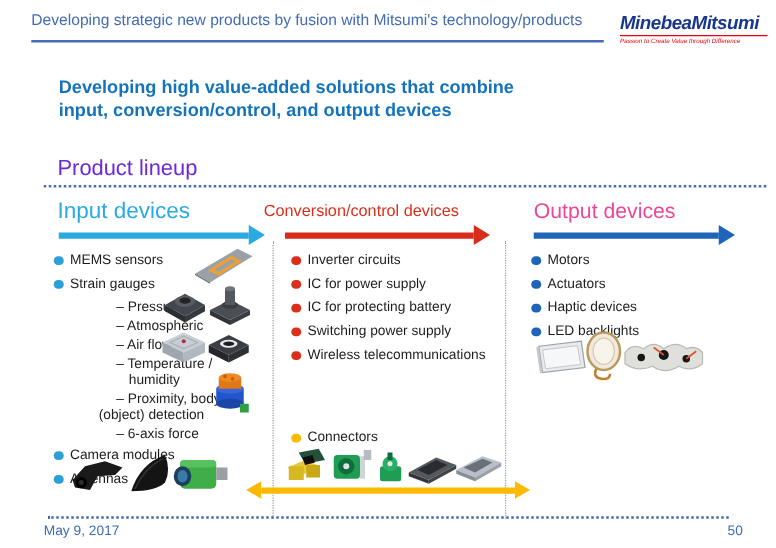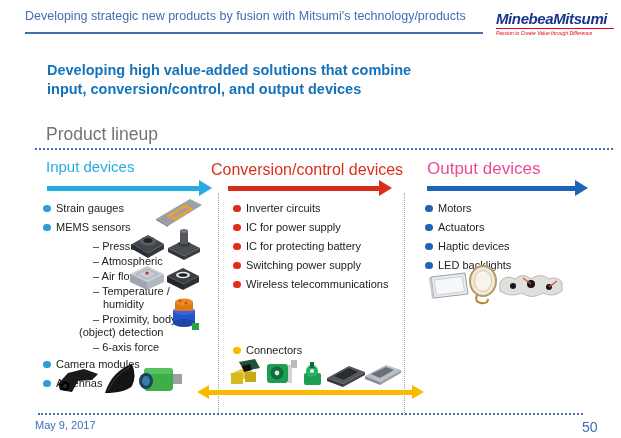--- a/index.html
+++ b/index.html
@@ -11,27 +11,27 @@
                 font-size:12.5px;color:#446cb3;}
   .header-rule{position:absolute;top:32px;left:25px;width:458px;height:2px;background:#446cb3;}
   .logo{position:absolute;top:10px;left:496px;width:118px;}
   .logo-text{font-size:15px;font-weight:bold;font-style:italic;color:#17368c;letter-spacing:-0.4px;white-space:nowrap;}
   .logo-tagline{font-size:5px;font-style:italic;color:#e60012;margin-top:1px;white-space:nowrap;
                 border-top:1px solid #e60012;padding-top:1px;}
 
   
   .statement{position:absolute;top:61px;left:47px;font-size:14.5px;font-weight:bold;
              color:#1473bb;line-height:1.28;white-space:pre-line;}
-  .section-title{position:absolute;top:124px;left:46px;font-size:17.5px;color:#737373;}
+  .section-title{position:absolute;top:124px;left:46px;font-size:17.5px;color:#6d28d9;}
   .section-rule{position:absolute;top:148px;left:35px;width:578px;border-top:2px dotted #446cb3;}
 
   
   .col-title{position:absolute;white-space:nowrap;}
-  .t-input{top:158px;left:46px;font-size:15px;color:#29abe2;}
-  .t-conv{top:161px;left:211px;font-size:16px;color:#dc2f1b;}
+  .t-input{top:158px;left:46px;font-size:18px;color:#29abe2;}
+  .t-conv{top:161px;left:211px;font-size:13px;color:#dc2f1b;}
   .t-output{top:159px;left:427px;font-size:17px;color:#ec4899;}
 
   
   .arrow{position:absolute;top:180px;height:16px;display:flex;align-items:center;}
   .arrow .shaft{flex:1;height:5px;background:currentColor;}
   .arrow .head{width:0;height:0;border-top:8px solid transparent;border-bottom:8px solid transparent;
                border-left:13px solid currentColor;}
   .a-input{left:47px;width:165px;color:#29abe2;}
   .a-conv{left:228px;width:164px;color:#d92c1a;}
   .a-output{left:427px;width:161px;color:#1e64b8;}
@@ -62,21 +62,21 @@
   .sublist{margin:2px 0 4px 0;}
   .sublist li{padding-left:24px;text-indent:-10px;margin-bottom:2px;white-space:pre-line;margin-left:41px;}
   .sublist li.outdent{padding-left:0;text-indent:14px;}
 
   
   .pimg{position:absolute;}
 
   
   .footer-rule{position:absolute;top:413px;left:38px;width:545px;border-top:2px dotted #446cb3;}
   .footer-date{position:absolute;top:419px;left:35px;font-size:11px;color:#3d6cb4;}
-  .footer-page{position:absolute;top:419px;left:582px;font-size:14px;color:#3d6cb4;}
+  .footer-page{position:absolute;top:419px;left:582px;font-size:11px;color:#3d6cb4;}
 </style>
 </head>
 <body>
 
 <div class="slide">
 
   <div class="header-title">Developing strategic new products by fusion with Mitsumi's technology/products</div>
   <div class="header-rule"></div>
   <div class="logo">
     <div class="logo-text">MinebeaMitsumi</div>
@@ -103,22 +103,22 @@
   <div class="arrow a-output">
     <span class="shaft"></span>
     <span class="head"></span>
   </div>
 
   <div class="vsep v1"></div>
   <div class="vsep v2"></div>
 
   <div class="colwrap c1">
     <ul class="plist">
+      <li><span class="dot dot-cyan"></span><span>MEMS sensors</span></li>
       <li><span class="dot dot-cyan"></span><span>Strain gauges</span></li>
-      <li><span class="dot dot-cyan"></span><span>MEMS sensors</span></li>
     </ul>
     <ul class="sublist">
       <li>– Pressure</li>
       <li>– Atmospheric</li>
       <li>– Air flow</li>
       <li>– Temperature /
 humidity</li>
       <li class="outdent">– Proximity, body
 (object) detection</li>
       <li>– 6-axis force</li>

